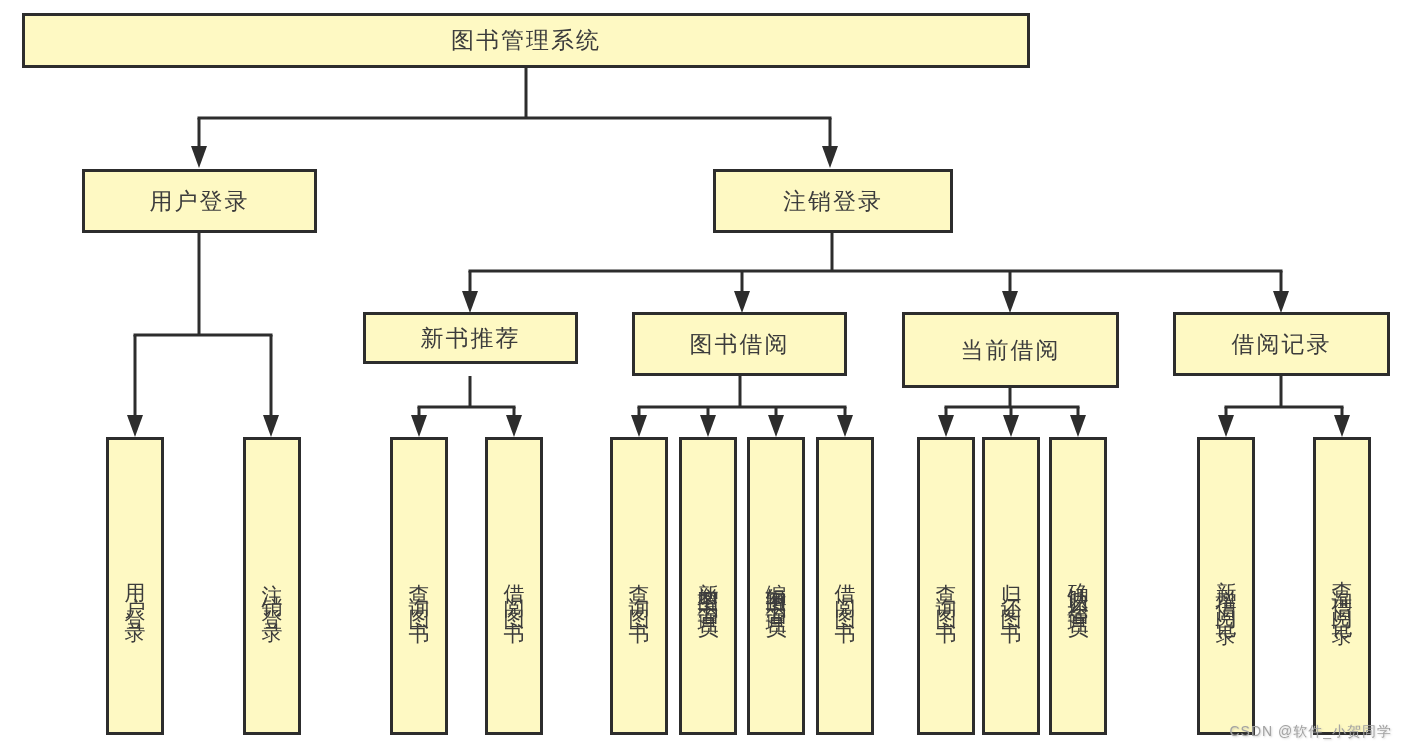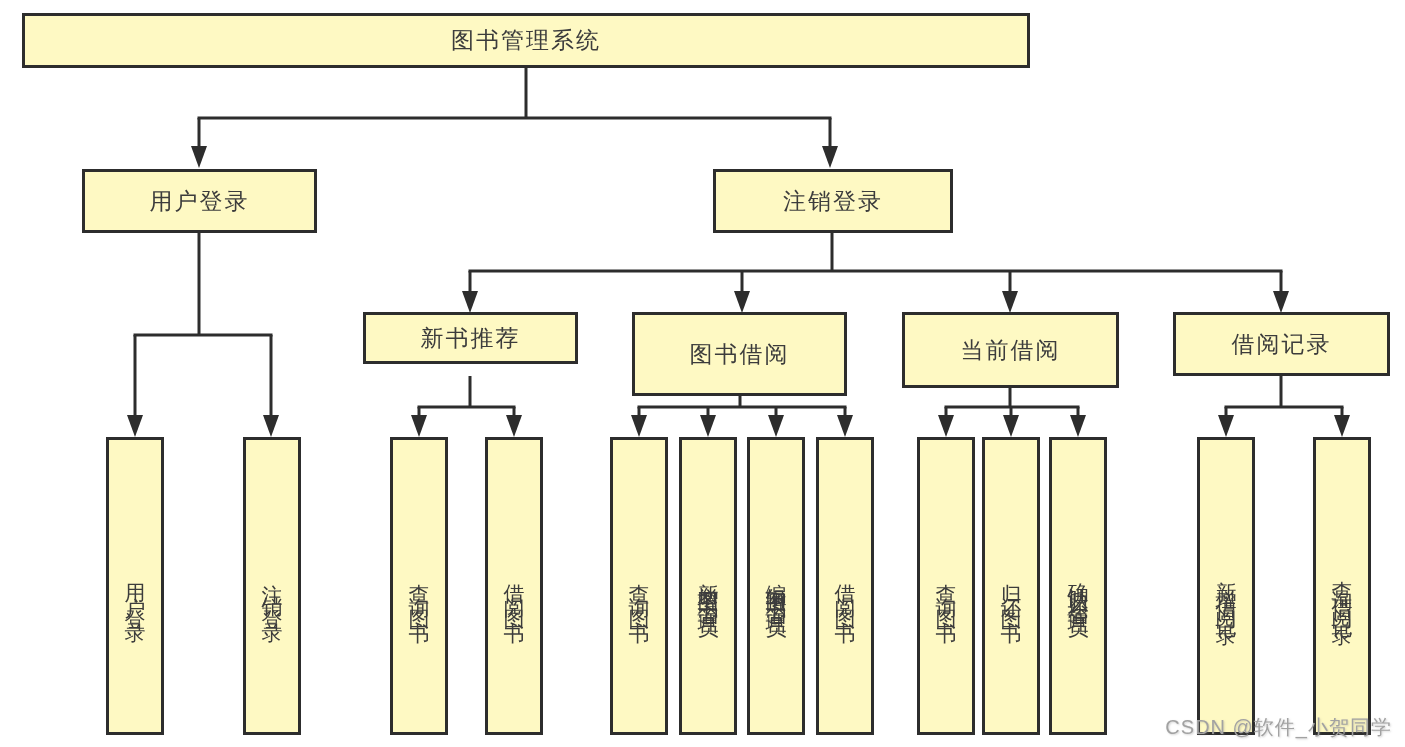--- a/index.html
+++ b/index.html
@@ -31,41 +31,41 @@
     color:#3c3c3c;
   }
   .sp4 .vtext{letter-spacing:13px;padding-top:13px;}
   .sp6 .vtext{letter-spacing:9px;padding-top:9px;}
   .sp9 .vtext{letter-spacing:5px;padding-top:5px;}
   
   #n-root{left:22px;top:13px;width:1008px;height:55px;}
   #n-user-login{left:82px;top:169px;width:235px;height:64px;}
   #n-book-mgmt{left:713px;top:169px;width:240px;height:64px;}
   #n-new-book{left:363px;top:312px;width:215px;height:52px;}
-  #n-book-borrow{left:632px;top:312px;width:215px;height:84px;}
+  #n-book-borrow{left:632px;top:312px;width:215px;height:64px;}
   #n-current-borrow{left:902px;top:312px;width:217px;height:76px;}
   #n-borrow-records{left:1173px;top:312px;width:217px;height:64px;}
   .leaf{top:437px;width:58px;height:298px;}
   #l-user-login{left:106px;}
   #l-logout{left:243px;}
   #l-nb-query{left:390px;}
   #l-nb-borrow{left:485px;}
   #l-bb-query{left:610px;}
   #l-bb-add{left:679px;}
   #l-bb-edit{left:747px;}
   #l-bb-borrow{left:816px;}
   #l-cb-query{left:917px;}
   #l-cb-return{left:982px;}
   #l-cb-confirm{left:1049px;}
   #l-br-add{left:1197px;}
   #l-br-query{left:1313px;}
   #watermark{
     position:absolute;
     right:13px;bottom:6px;
-    font-size:20px;
+    font-size:14px;
     letter-spacing:1px;
     color:#a2a2a2;
     text-shadow:1px 1px 2px rgba(130,130,130,.35);
     z-index:5;
   }
 </style>
 </head>
 <body>
 
 <div id="canvas">

